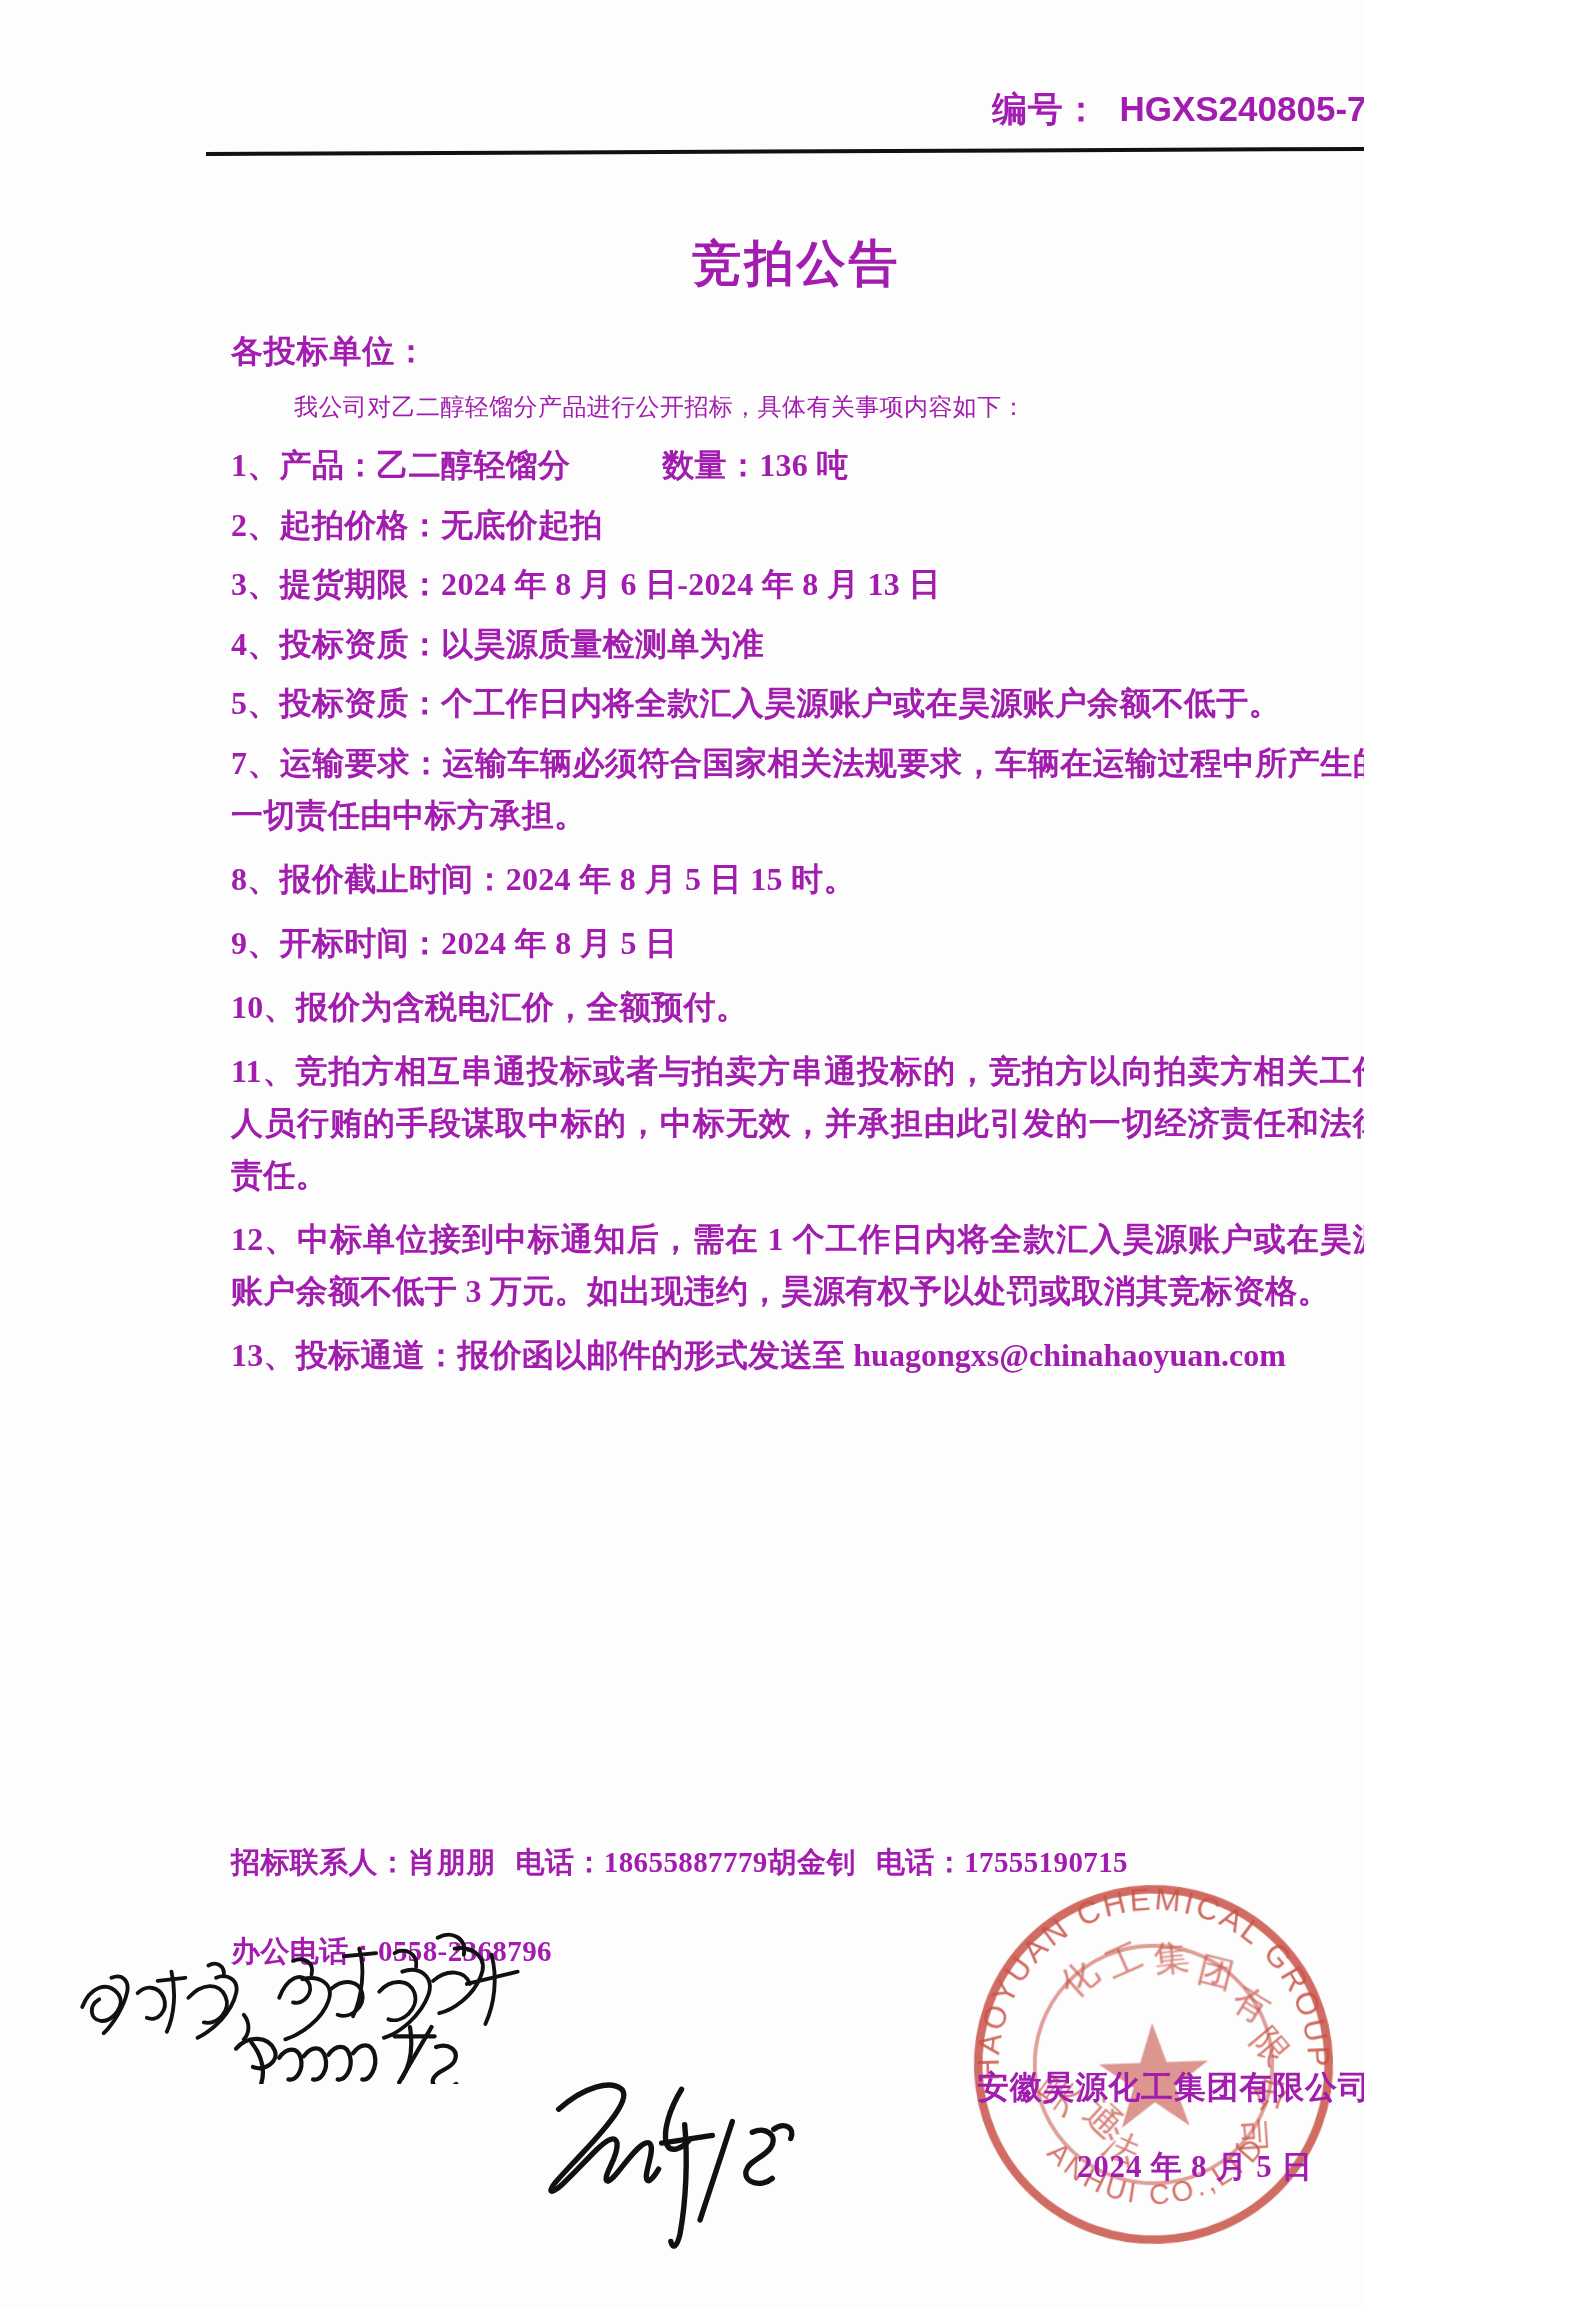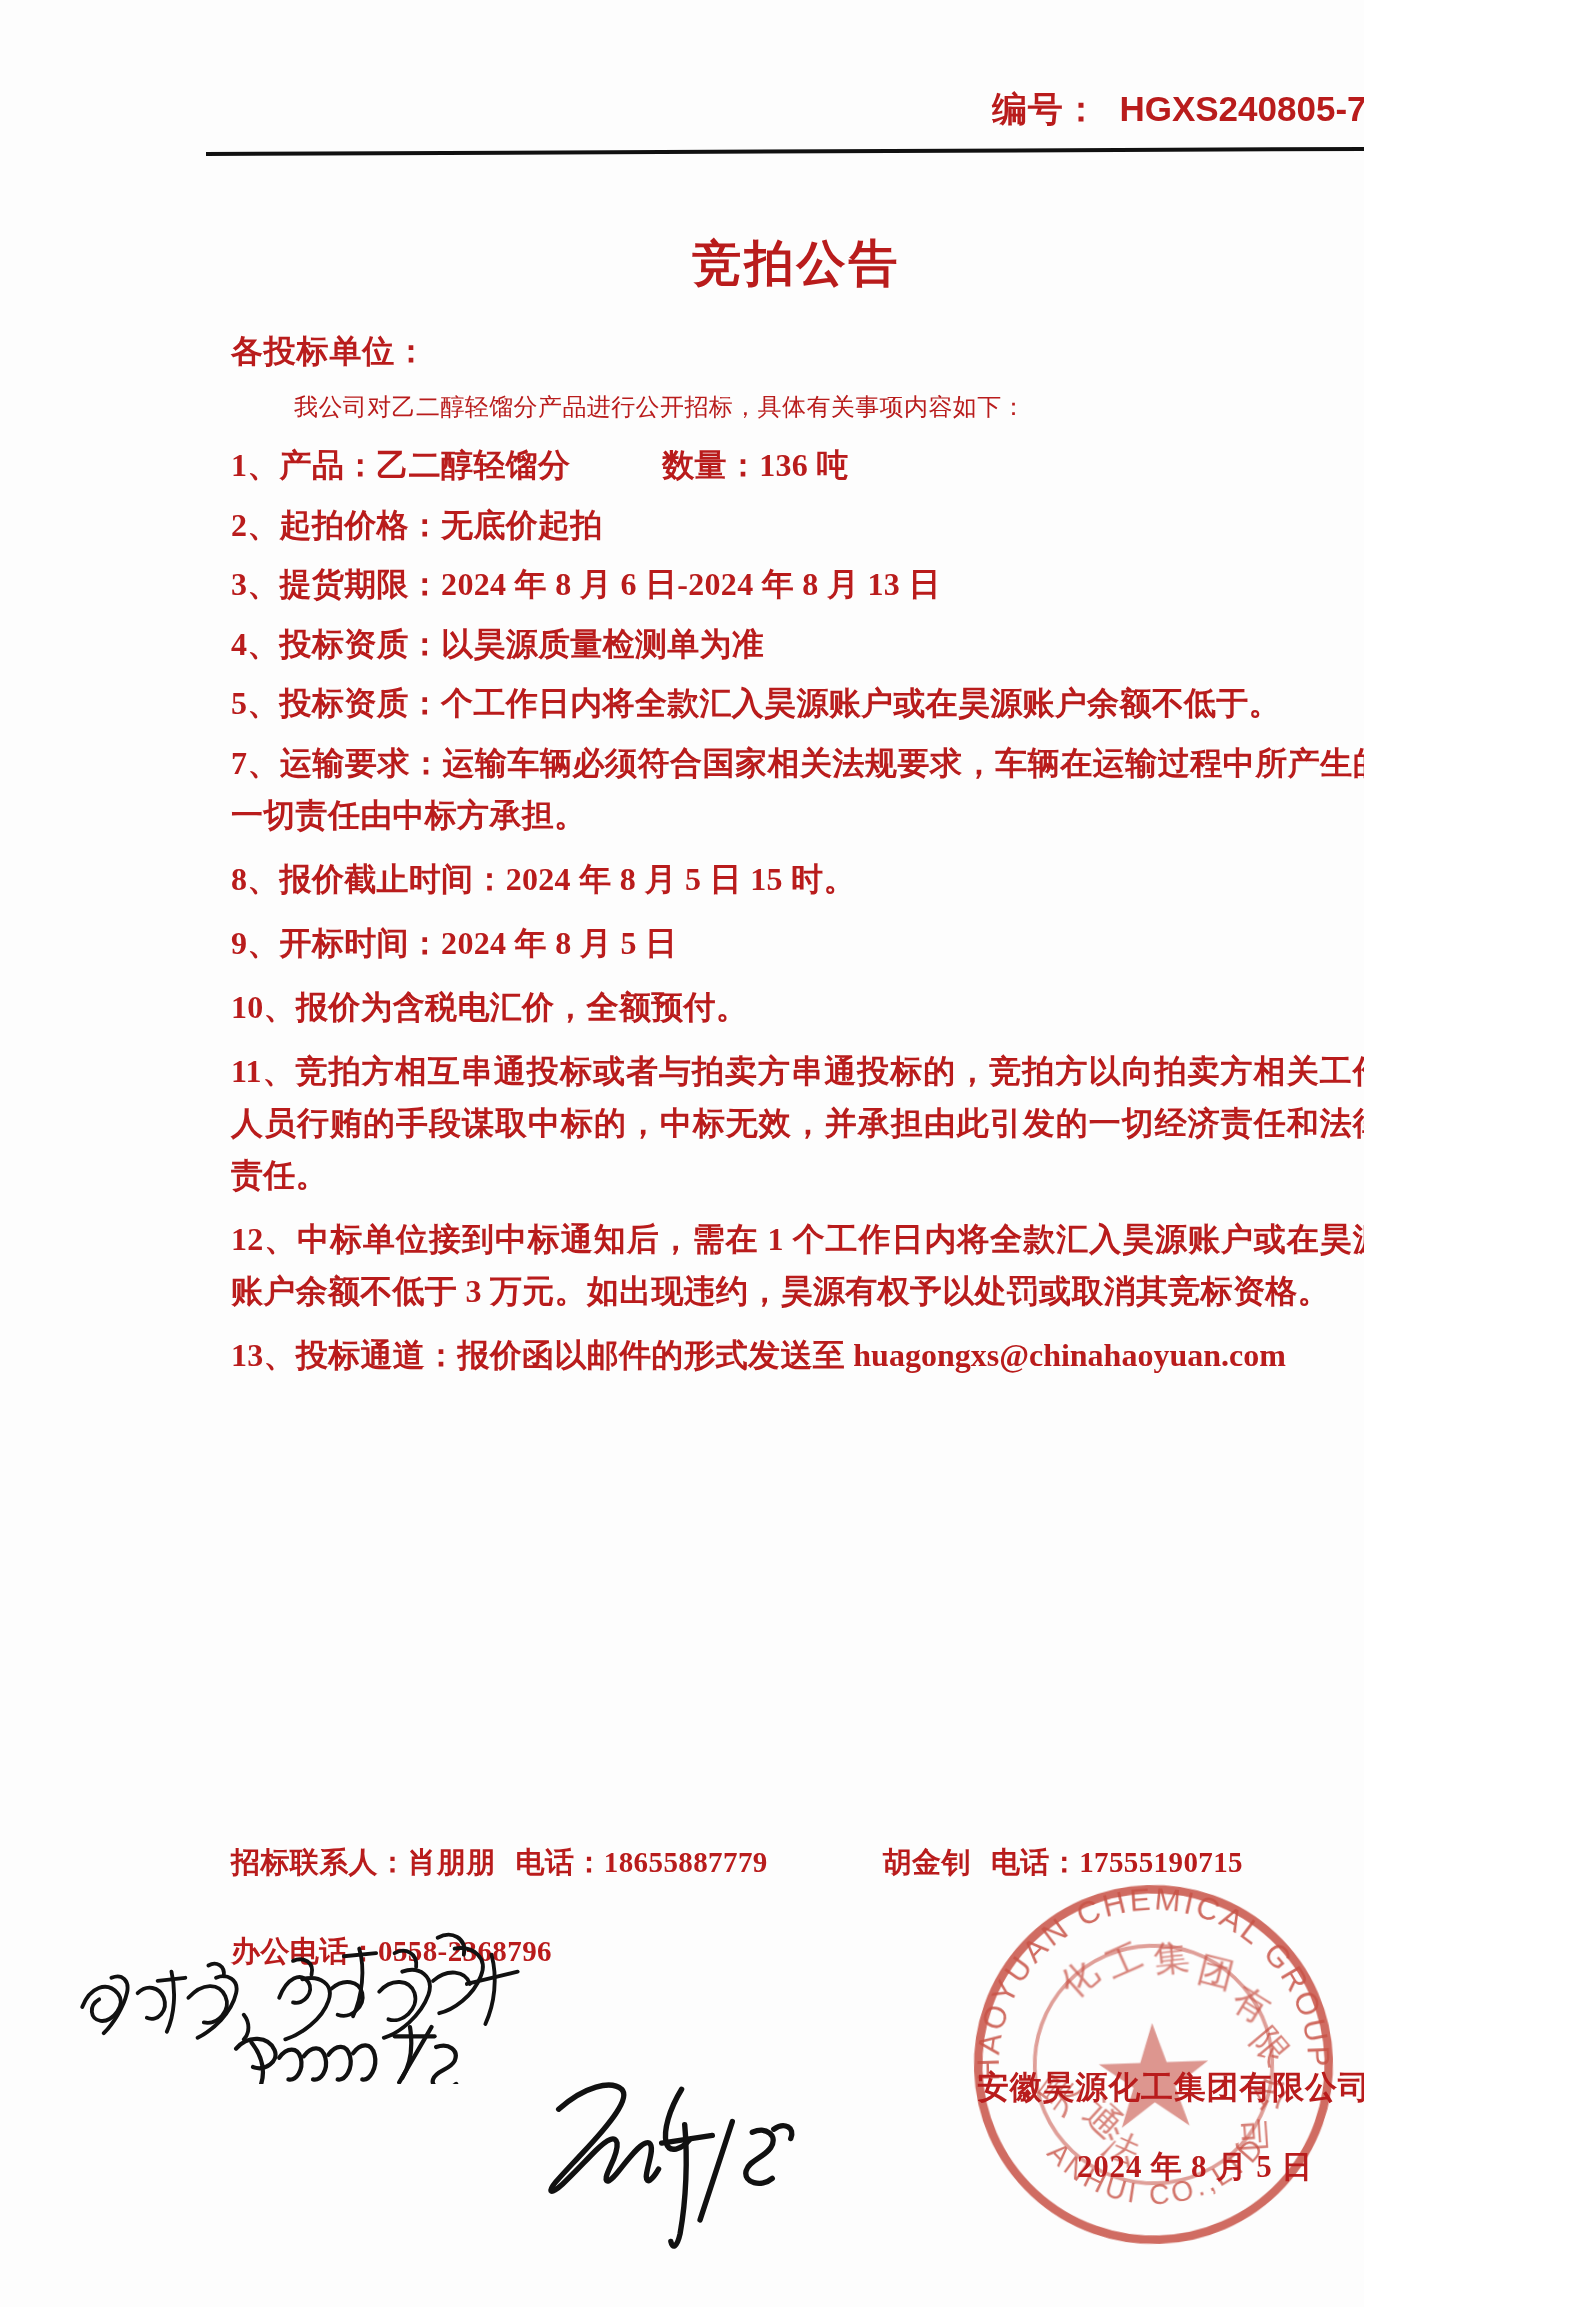--- a/index.html
+++ b/index.html
@@ -7,21 +7,21 @@
     padding: 0;
     background: #ffffff;
   }
   .page {
     position: relative;
     width: 1364px;
     height: 2307px;
     background: #fdfdfd;
     overflow: hidden;
     font-family: "Liberation Serif", "DejaVu Serif", serif;
-    color: #b91c1c;
+    color: #a21caf;
   }
 
   
   .doc-number {
     position: absolute;
     top: 86px;
     left: 992px;
     font-size: 35px;
     font-weight: bold;
     letter-spacing: 0.8px;
@@ -102,21 +102,20 @@
     font-weight: bold;
     letter-spacing: 0.4px;
   }
   .contacts-row {
     display: flex;
     align-items: baseline;
   }
   .contact-primary { white-space: nowrap; }
   .contact-secondary {
     white-space: nowrap;
-    margin-left: 115px;
   }
   .contact-sep { display: inline-block; width: 20px; }
 
   .office-line {
     position: absolute;
     top: 1932px;
     left: 231px;
     font-size: 29px;
     font-weight: bold;
     letter-spacing: 0.4px;

